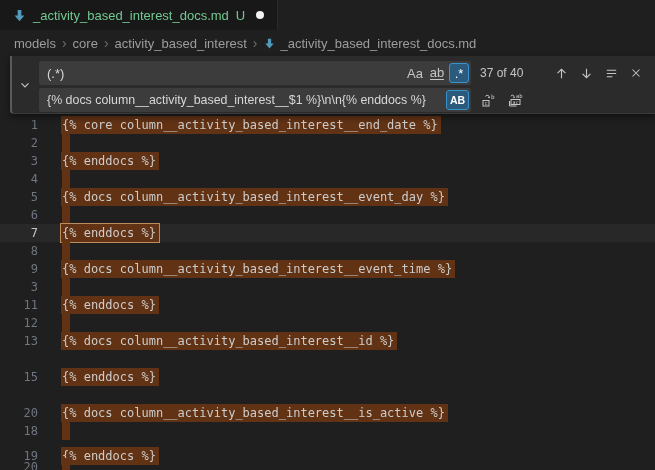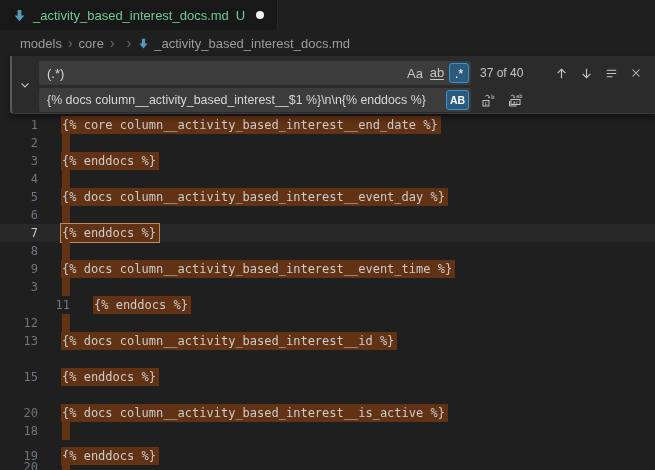--- a/index.html
+++ b/index.html
@@ -18,21 +18,21 @@
     background:#181818; border-right:1px solid #2a2a2a;
     display:flex; align-items:center; padding:0 10px 0 12px;
   }
   .tab .fname { color:#73c991; font-size:13px; margin-left:6px; white-space:nowrap; }
   .tab .gitu  { color:#73c991; font-size:13px; margin-left:7px; }
   .tab .dot   { width:8px; height:8px; border-radius:50%; background:#f2f2f2; margin-left:11px; }
 
   
   .breadcrumb {
     position:absolute; top:30px; left:0; right:0; height:26px;
-    display:flex; align-items:center; padding-left:20px;
+    display:flex; align-items:center; padding-left:14px;
     font-size:13px; color:#9d9d9d; background:#1f1f1f;
   }
   .breadcrumb .sep { color:#6e6e6e; margin:0 6px; font-size:14px; line-height:1; }
   .breadcrumb .crumb { white-space:nowrap; }
   .breadcrumb .leaf { display:flex; align-items:center; gap:4px; }
 
   
   .findwidget {
     position:absolute; top:56px; left:10px; right:0; height:58px;
     background:#2b2b2c; border-left:2px solid #5a5a5a;
@@ -111,20 +111,21 @@
     <span class="gitu">U</span>
     <span class="dot"></span>
   </div>
 </div>
 
 <div class="breadcrumb">
   <span class="crumb">models</span>
   <span class="sep">›</span>
   <span class="crumb">core</span>
   <span class="sep">›</span>
+  <span class="crumb">activity_based_interest</span>
   <span class="sep">›</span>
   <span class="leaf">
     <span>
       <svg width="13" height="13" viewBox="0 0 16 16">
           <path d="M6 2h4v6h3.2L8 14 2.8 8H6z" fill="#519aba"></path>
         </svg>
     </span>
     <span>_activity_based_interest_docs.md</span>
   </span>
 </div>
@@ -260,21 +261,21 @@
     <div class="line" style="top: 147px;">
       <span class="ln">9</span>
       <span class="code m">{% docs column__activity_based_interest__event_time %}</span>
     </div>
 
     <div class="line" style="top: 165px;">
       <span class="ln">3</span>
       <span class="code m-empty"></span>
     </div>
 
-    <div class="line" style="top: 183px; margin-left: 32px;">
+    <div class="line" style="top: 183px;">
       <span class="ln">11</span>
       <span class="code m">{% enddocs %}</span>
     </div>
 
     <div class="line" style="top: 201px;">
       <span class="ln">12</span>
       <span class="code m-empty"></span>
     </div>
 
     <div class="line" style="top: 219px;">

